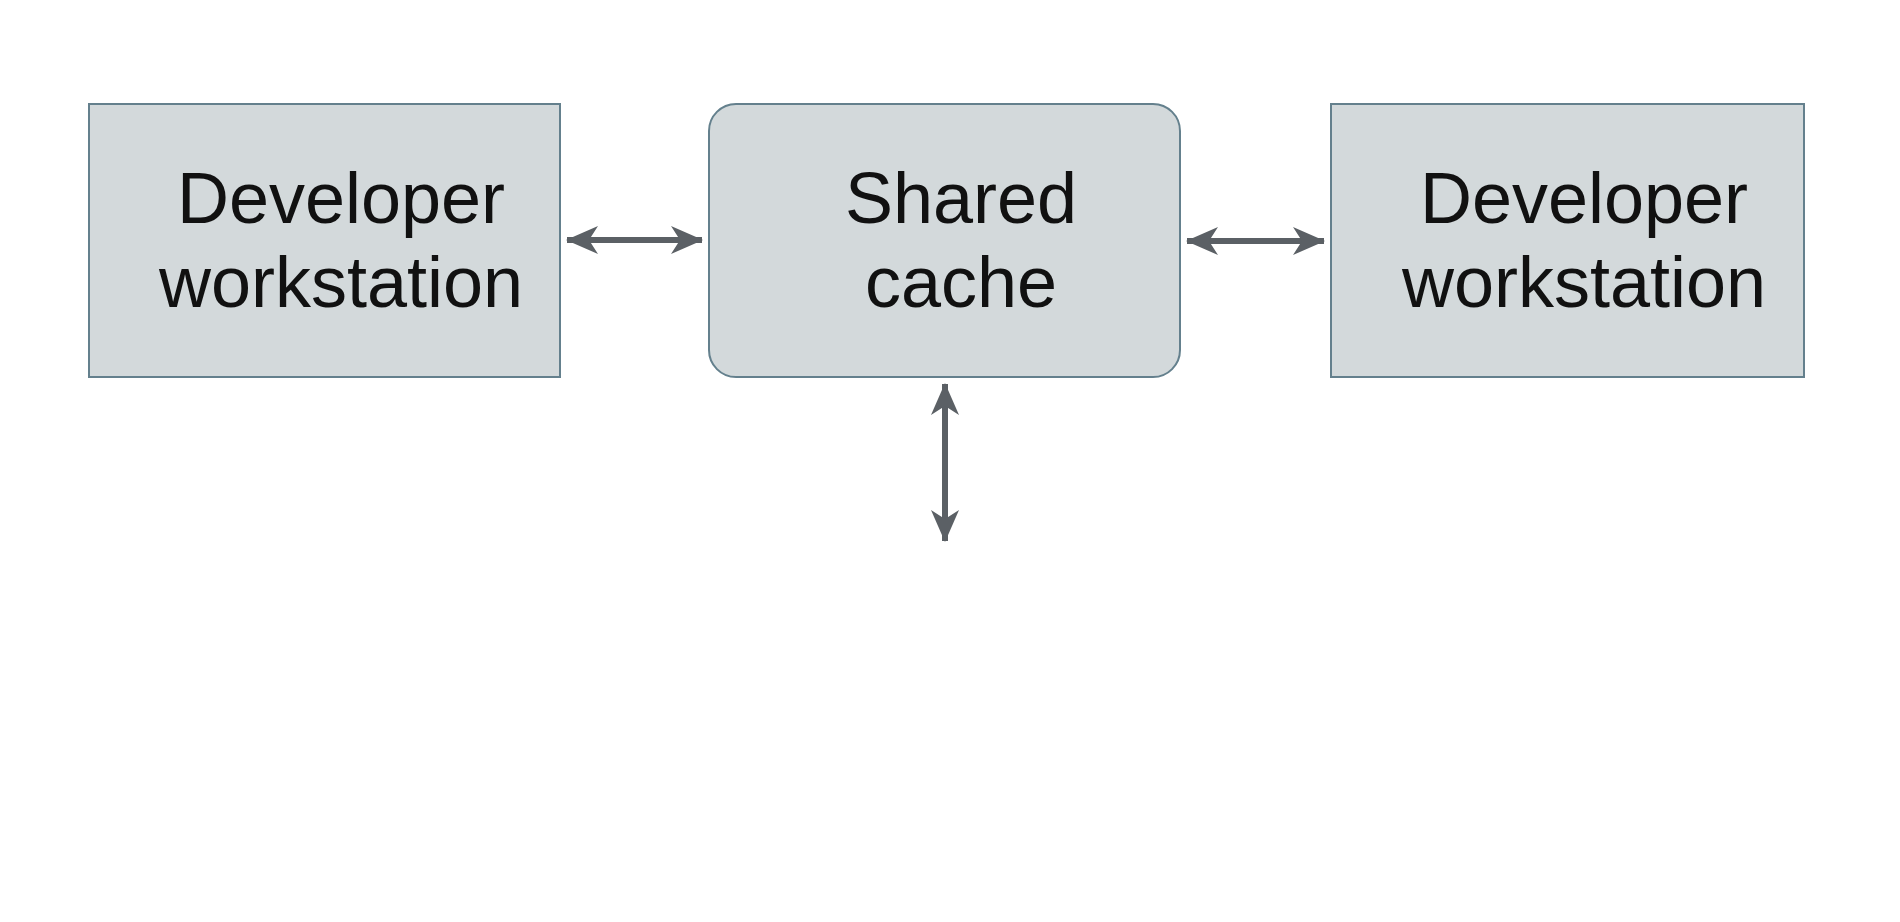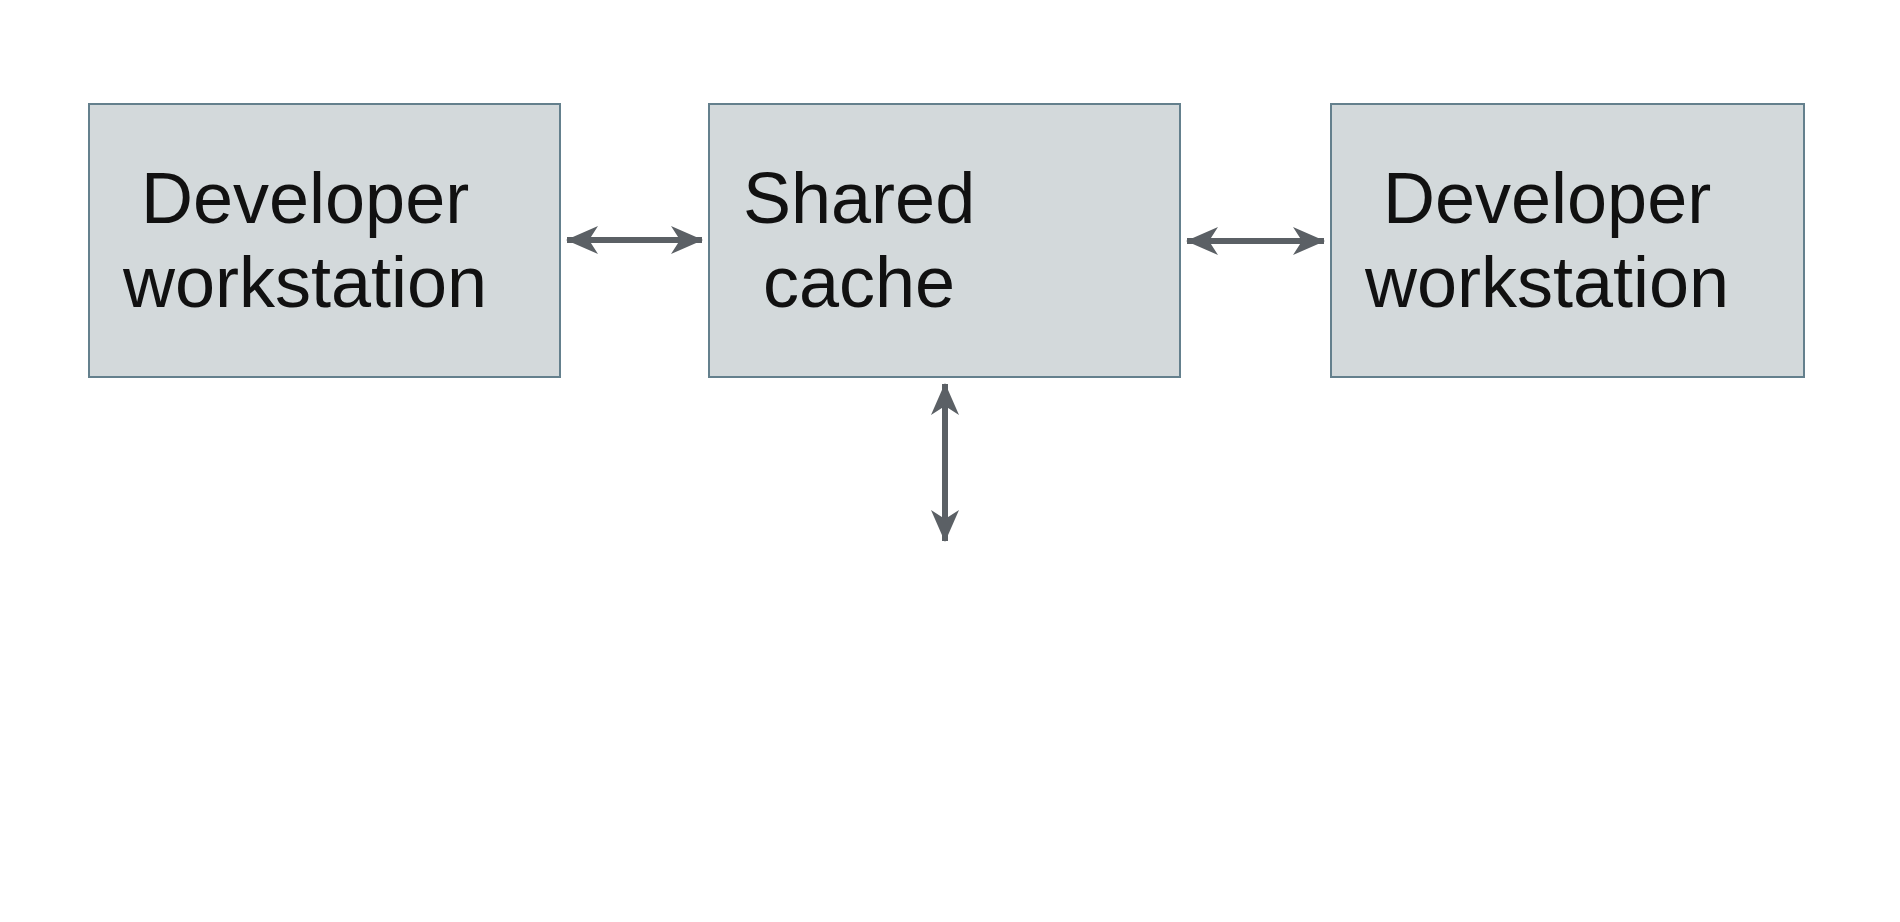--- a/index.html
+++ b/index.html
@@ -20,33 +20,33 @@
     height: 922px;
     background: var(--background);
     overflow: hidden;
   }
   .node {
     position: absolute;
     background: var(--node-fill);
     border: 2px solid var(--node-border);
     display: flex;
     align-items: center;
-    justify-content: flex-start;
+    justify-content: center;
     text-align: center;
     padding-left: 33px;
   }
   .node-label {
     font-size: 72px;
     line-height: 1.16;
     color: var(--text);
     white-space: pre-line;
     letter-spacing: 0px;
   }
   #node-dev-left   { left: 88px;   top: 103px; width: 473px; height: 275px; }
-  #node-cache      { left: 708px;  top: 103px; width: 473px; height: 275px; }
+  #node-cache      { left: 708px;  top: 103px; width: 473px; height: 275px; border-radius: 28px; }
   #node-dev-right  { left: 1330px; top: 103px; width: 475px; height: 275px; }
   #node-ci         { left: 708px;  top: 547px; width: 473px; height: 275px; }
   .edges-overlay {
     position: absolute;
     left: 0; top: 0;
     width: 1900px;
     height: 922px;
     pointer-events: none;
   }
   .edge-line {

